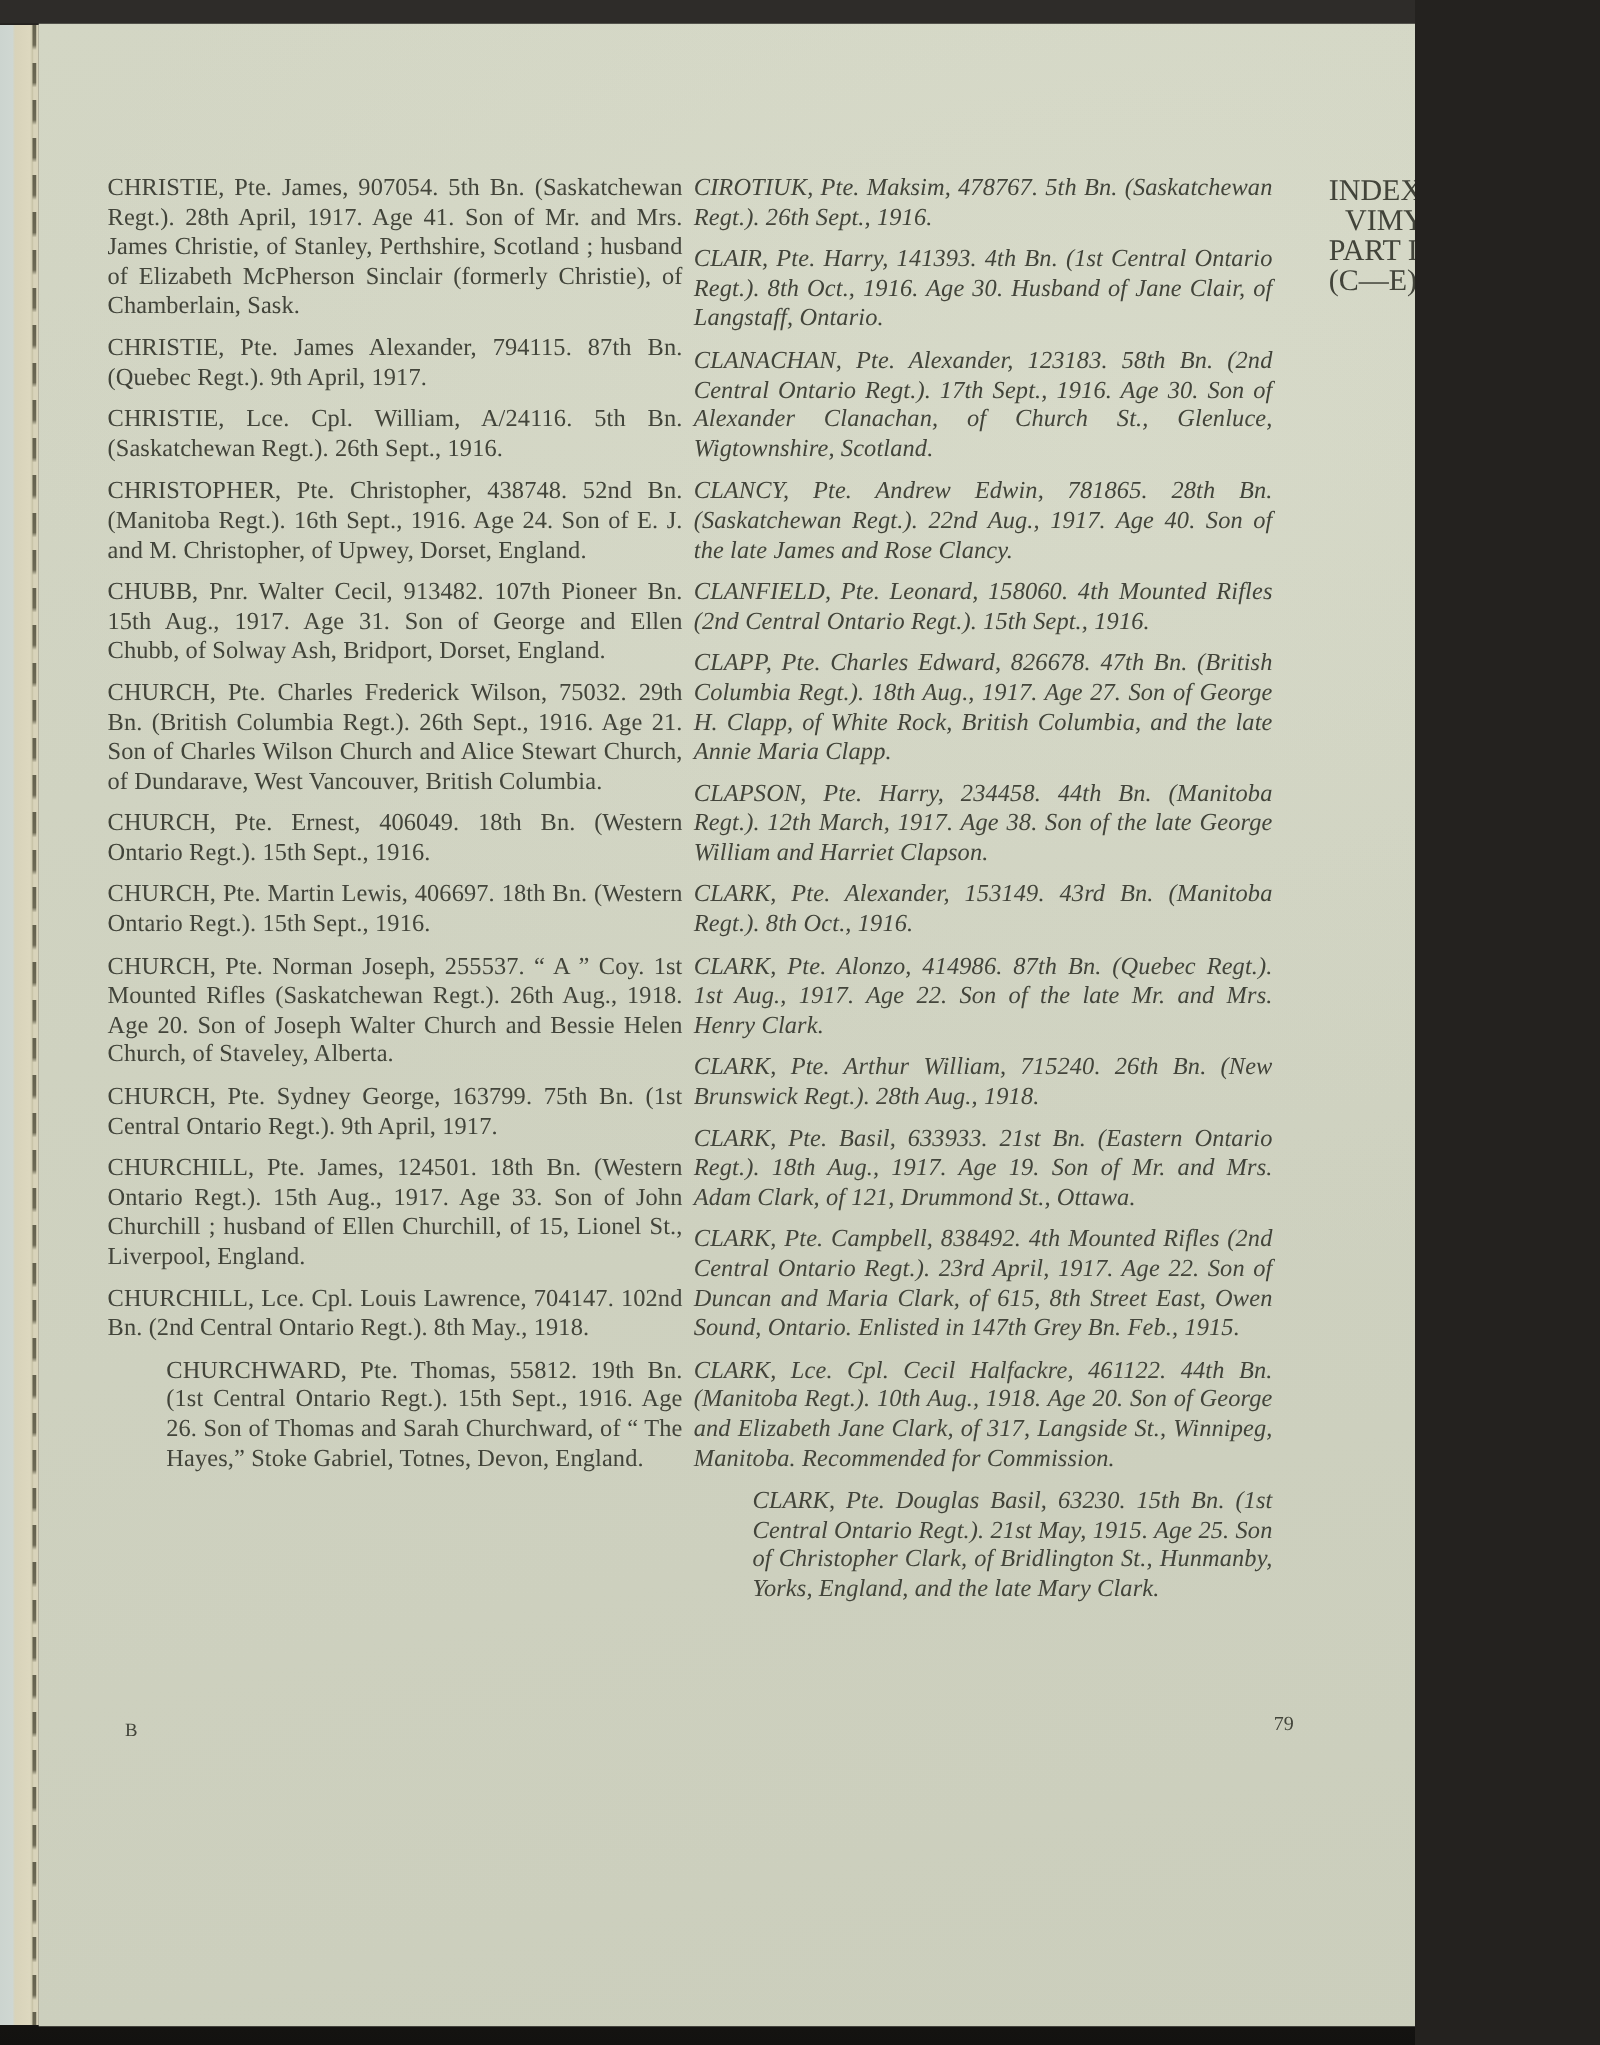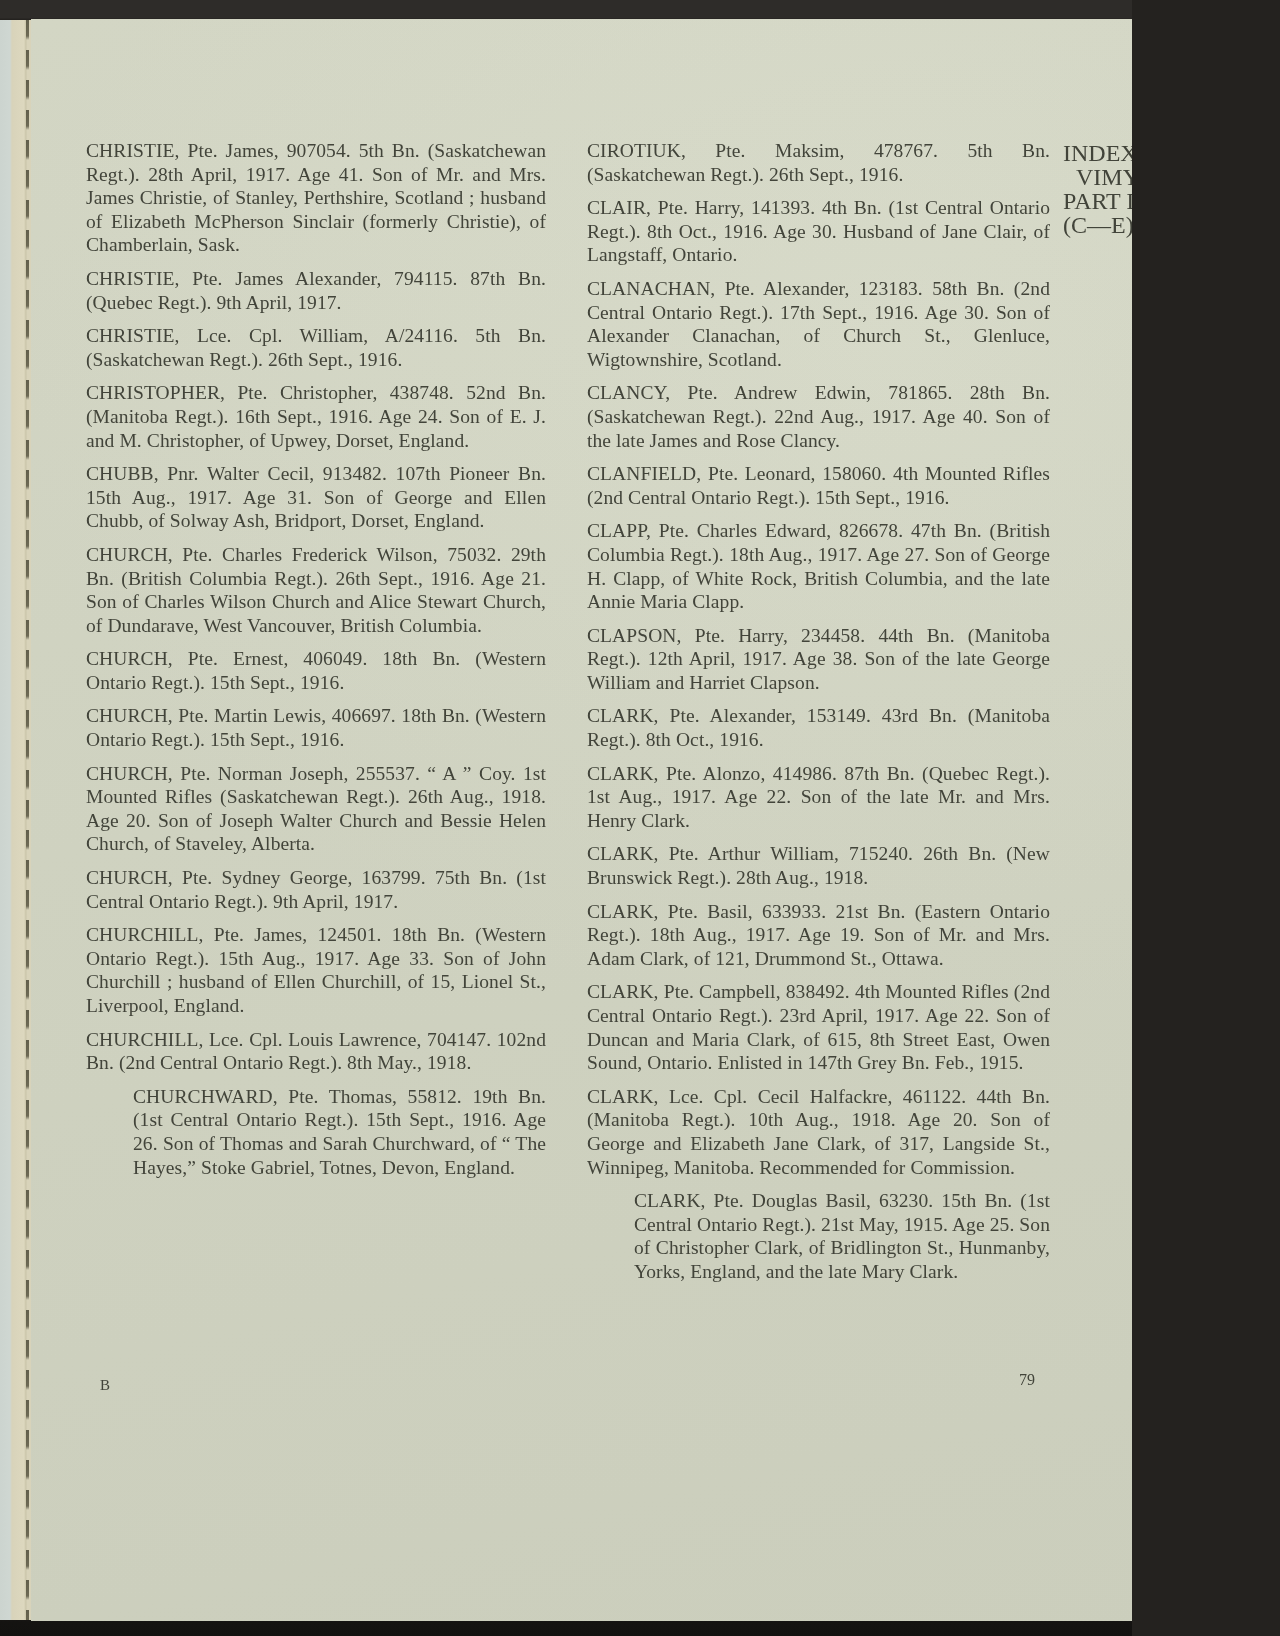--- a/index.html
+++ b/index.html
@@ -39,21 +39,21 @@
     background:
       radial-gradient(ellipse 900px 700px at 70% 20%, rgba(255,255,255,0.05), rgba(0,0,0,0.02)),
       linear-gradient(168deg, #d7dac8 0%, #d3d6c4 45%, #cfd2c0 100%);
     color: #42443a;
   }
   .col {
     position: absolute;
     top: 120px;
   }
   .col-left  { left: 55px;  width: 460px; }
-  .col-right { left: 556px; width: 463px; }
+  .col-right { left: 524px; width: 463px; font-style: italic; }
   .entry {
     margin: 0 0 10px 0;
     font-size: 19.5px;
     line-height: 23.6px;
     text-align: justify;
     letter-spacing: 0.1px;
   }
   .entry:last-child { margin-bottom: 0; margin-left: 47px; }
   .margin-note {
     position: absolute;
@@ -101,21 +101,21 @@
         <p class="entry">CHURCHWARD, Pte. Thomas, 55812. 19th Bn. (1st Central Ontario Regt.). 15th Sept., 1916. Age 26. Son of Thomas and Sarah Churchward, of “ The Hayes,” Stoke Gabriel, Totnes, Devon, England.</p>
       </div>
 
     <div class="col col-right">
         <p class="entry">CIROTIUK, Pte. Maksim, 478767. 5th Bn. (Saskatchewan Regt.). 26th Sept., 1916.</p>
         <p class="entry">CLAIR, Pte. Harry, 141393. 4th Bn. (1st Central Ontario Regt.). 8th Oct., 1916. Age 30. Husband of Jane Clair, of Langstaff, Ontario.</p>
         <p class="entry">CLANACHAN, Pte. Alexander, 123183. 58th Bn. (2nd Central Ontario Regt.). 17th Sept., 1916. Age 30. Son of Alexander Clanachan, of Church St., Glenluce, Wigtownshire, Scotland.</p>
         <p class="entry">CLANCY, Pte. Andrew Edwin, 781865. 28th Bn. (Saskatchewan Regt.). 22nd Aug., 1917. Age 40. Son of the late James and Rose Clancy.</p>
         <p class="entry">CLANFIELD, Pte. Leonard, 158060. 4th Mounted Rifles (2nd Central Ontario Regt.). 15th Sept., 1916.</p>
         <p class="entry">CLAPP, Pte. Charles Edward, 826678. 47th Bn. (British Columbia Regt.). 18th Aug., 1917. Age 27. Son of George H. Clapp, of White Rock, British Columbia, and the late Annie Maria Clapp.</p>
-        <p class="entry">CLAPSON, Pte. Harry, 234458. 44th Bn. (Manitoba Regt.). 12th April, 1917. Age 38. Son of the late George William and Harriet Clapson.</p>
+        <p class="entry">CLAPSON, Pte. Harry, 234458. 44th Bn. (Manitoba Regt.). 12th March, 1917. Age 38. Son of the late George William and Harriet Clapson.</p>
         <p class="entry">CLARK, Pte. Alexander, 153149. 43rd Bn. (Manitoba Regt.). 8th Oct., 1916.</p>
         <p class="entry">CLARK, Pte. Alonzo, 414986. 87th Bn. (Quebec Regt.). 1st Aug., 1917. Age 22. Son of the late Mr. and Mrs. Henry Clark.</p>
         <p class="entry">CLARK, Pte. Arthur William, 715240. 26th Bn. (New Brunswick Regt.). 28th Aug., 1918.</p>
         <p class="entry">CLARK, Pte. Basil, 633933. 21st Bn. (Eastern Ontario Regt.). 18th Aug., 1917. Age 19. Son of Mr. and Mrs. Adam Clark, of 121, Drummond St., Ottawa.</p>
         <p class="entry">CLARK, Pte. Campbell, 838492. 4th Mounted Rifles (2nd Central Ontario Regt.). 23rd April, 1917. Age 22. Son of Duncan and Maria Clark, of 615, 8th Street East, Owen Sound, Ontario. Enlisted in 147th Grey Bn. Feb., 1915.</p>
         <p class="entry">CLARK, Lce. Cpl. Cecil Halfackre, 461122. 44th Bn. (Manitoba Regt.). 10th Aug., 1918. Age 20. Son of George and Elizabeth Jane Clark, of 317, Langside St., Winnipeg, Manitoba. Recommended for Commission.</p>
         <p class="entry">CLARK, Pte. Douglas Basil, 63230. 15th Bn. (1st Central Ontario Regt.). 21st May, 1915. Age 25. Son of Christopher Clark, of Bridlington St., Hunmanby, Yorks, England, and the late Mary Clark.</p>
       </div>
 
     <div class="margin-note">

